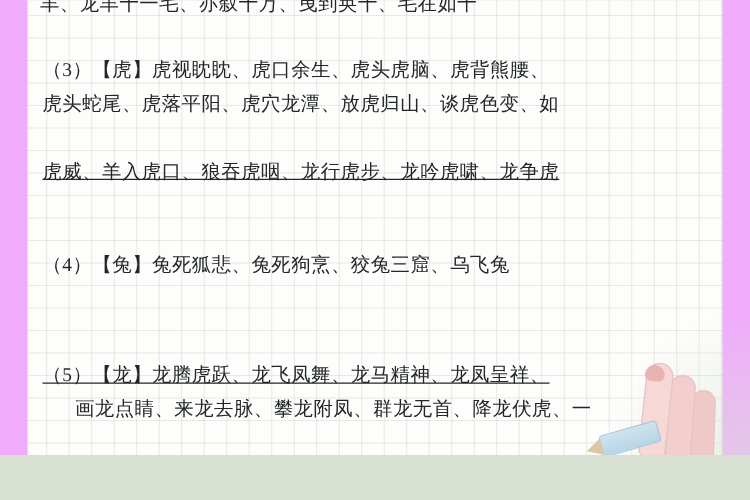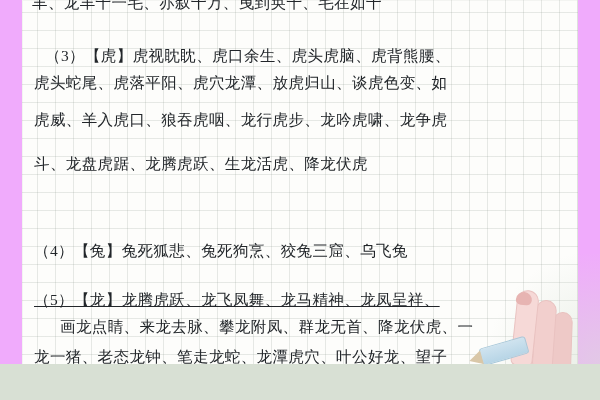--- a/index.html
+++ b/index.html
@@ -140,34 +140,30 @@
 <div class="page">
 
   <div class="sheet"></div>
 
   <div class="clip-top">
     <div class="line" style="left:10px;">羊、龙羊十一毛、亦叙十万、曳到奂十、毛在如十</div>
   </div>
 
   <div class="text-layer">
 
-    <div class="line" style="top:46px; left:12px;margin-left:11px;">（3）【虎】虎视眈眈、虎口余生、虎头虎脑、虎背熊腰、</div>
+    <div class="line" style="top:46px; left:12px;">（3）【虎】虎视眈眈、虎口余生、虎头虎脑、虎背熊腰、</div>
     <div class="line" style="top:73px; left:12px;">虎头蛇尾、虎落平阳、虎穴龙潭、放虎归山、谈虎色变、如</div>
-    <div class="line" style="top:110px; left:12px;">虎威、羊入虎口、狼吞虎咽、龙行虎步、龙吟虎啸、龙争虎</div>
-    <div class="line" style="top:154px; left:12px;">斗、龙盘虎踞、龙腾虎跃、生龙活虎、降龙伏虎</div>
+    <div class="line" style="top:127px; left:12px;text-decoration:underline;">虎威、羊入虎口、狼吞虎咽、龙行虎步、龙吟虎啸、龙争虎</div>
 
-    <div class="line" style="top:202px; left:12px;margin-top:39px;">（4）【兔】兔死狐悲、兔死狗烹、狡兔三窟、乌飞兔</div>
+    <div class="line" style="top:202px; left:12px;">（4）【兔】兔死狐悲、兔死狗烹、狡兔三窟、乌飞兔</div>
 
     <div class="line" style="top:290px; left:12px;text-decoration:underline;">（5）【龙】龙腾虎跃、龙飞凤舞、龙马精神、龙凤呈祥、</div>
     <div class="line" style="top:317px; left:12px;margin-left:26px;">画龙点睛、来龙去脉、攀龙附凤、群龙无首、降龙伏虎、一</div>
   </div>
 
-  <div class="clip-bottom">
-    <div class="line" style="left:12px;">龙一猪、老态龙钟、笔走龙蛇、龙潭虎穴、叶公好龙、望子</div>
-  </div>
 
   <div class="corner-shade"></div>
 
   <div class="hand">
     <div class="finger f3"></div>
     <div class="finger f2"></div>
     <div class="finger f1"></div>
     <div class="nail"></div>
     <div class="pen"></div>
   </div>

